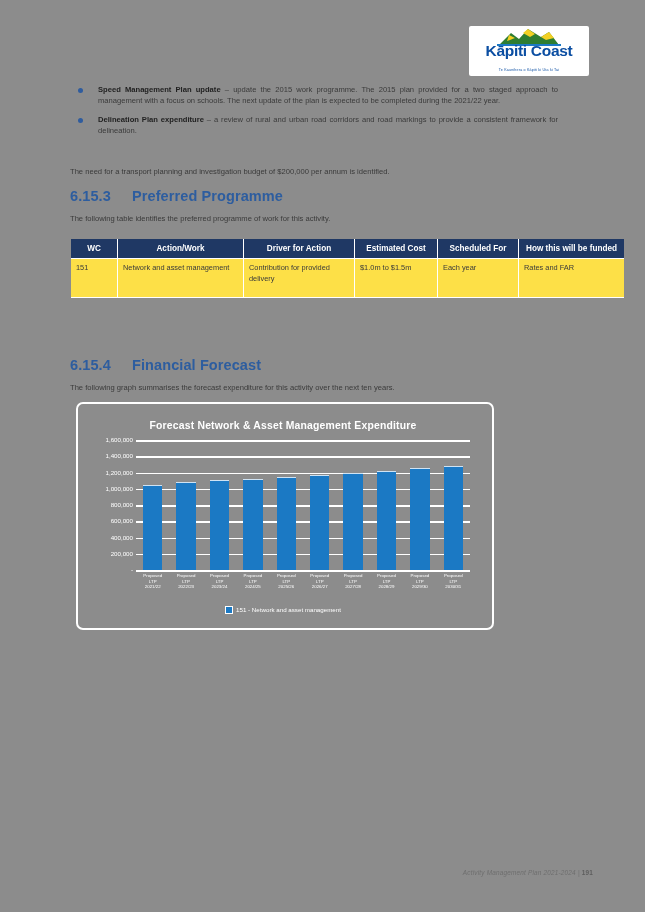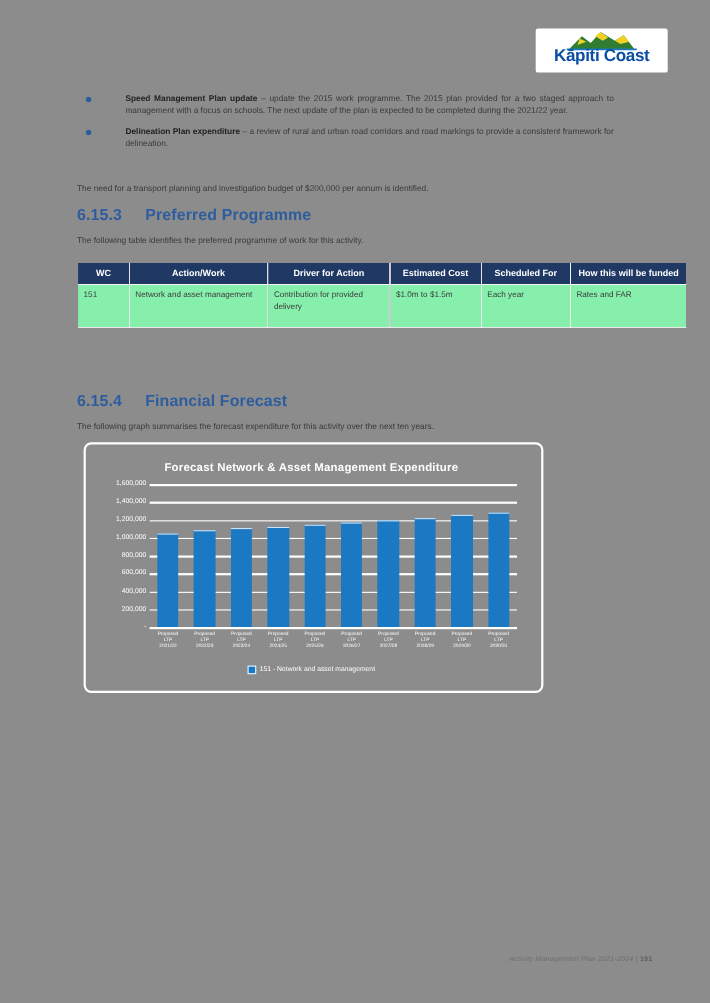--- a/index.html
+++ b/index.html
@@ -10,22 +10,22 @@
     overflow:hidden;
     position:relative;
   }
   .page{
     position:absolute;left:0;top:0;width:645px;height:912px;
     background:#8c8c8c;
   }
 
   
   .logo{
-    position:absolute;right:38px;top:26px;
-    width:120px;height:40px;
+    position:absolute;right:56px;top:26px;
+    width:120px;height:50px;
     background:#ffffff;
     border-radius:2px;
     overflow:hidden;
   }
   .logo-mountain{
     position:absolute;left:28px;top:2px;width:64px;height:18px;
   }
   .logo-title{
     position:absolute;left:0;top:17px;width:120px;
     text-align:center;
@@ -52,21 +52,21 @@
   .bullet-row{
     position:relative;
     margin-bottom:7px;
   }
   .bullet-dot{
     position:absolute;left:0;top:4px;
     width:5px;height:5px;border-radius:50%;
     background:#2f5c9e;
   }
   .bullet-text{
-    margin-left:36px;
+    margin-left:20px;
     font-size:7.6px;line-height:11.4px;color:#3a3a3a;
     text-align:justify;
     filter:blur(0.55px);
   }
   .bullet-text b{color:#1f1f1f;}
 
   .para-after{
     position:absolute;left:70px;top:166px;width:490px;
     font-size:7.6px;line-height:11px;color:#3a3a3a;
     filter:blur(0.55px);
@@ -100,21 +100,21 @@
     font-size:8.2px;font-weight:bold;
     text-align:center;
     padding:4px 5px;
     vertical-align:top;
     border-right:1px solid #ffffff;
     line-height:11px;
     filter:blur(0.3px);
   }
   .tbl th:last-child{border-right:none;}
   .tbl td{
-    background:#86efac;
+    background:#fde047;
     color:#3a3a3a;
     font-size:7.4px;
     text-align:left;
     padding:4px 5px;
     vertical-align:top;
     border-right:1px solid #ffffff;
     border-bottom:1px solid #ffffff;
     line-height:10.5px;
     height:30px;
     filter:blur(0.6px);

